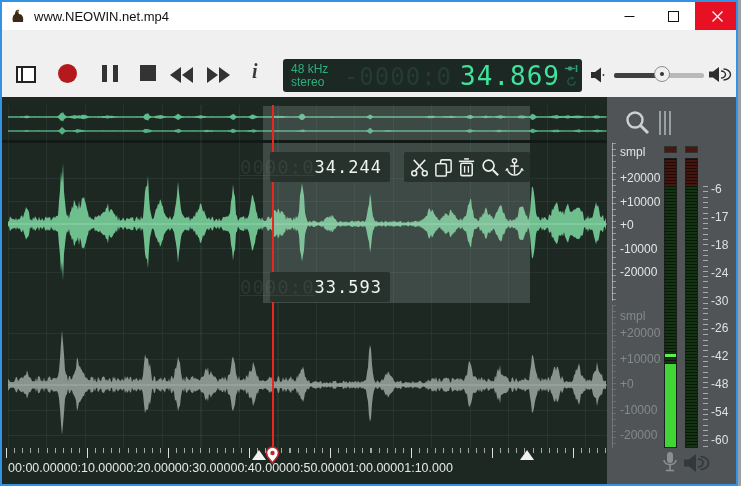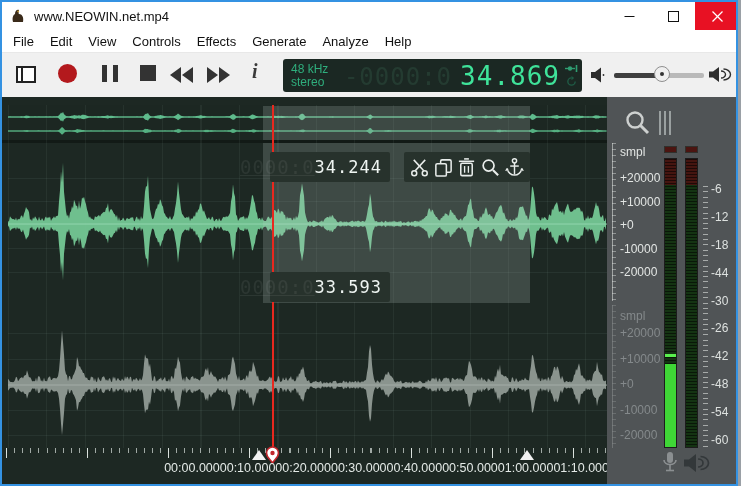--- a/index.html
+++ b/index.html
@@ -53,21 +53,21 @@
   .chip .val{font-size:17px;color:#eef4f1;letter-spacing:1px;}
   .chip-icons{position:absolute;left:402px;top:55px;width:126px;height:30px;background:#27322c;border-radius:2px;
               display:flex;align-items:center;justify-content:space-around;padding:0 4px;}
   .chip-icons svg{display:block;}
   
   .ruler{position:absolute;left:0;top:351px;width:605px;height:14px;}
   .tick-minor{position:absolute;left:4px;top:0;width:601px;height:5px;
      background:repeating-linear-gradient(to right,rgba(205,213,209,0.75) 0 1px,transparent 1px 8.1px);}
   .tick-major{position:absolute;left:4px;top:0;width:601px;height:10px;
      background:repeating-linear-gradient(to right,rgba(225,232,228,0.95) 0 1px,transparent 1px 81px);}
-  .tl-labels{position:absolute;left:6px;top:364px;width:601px;display:flex;justify-content:flex-end;}
+  .tl-labels{position:absolute;left:6px;top:364px;width:601px;display:flex;justify-content:flex-start;}
   .tl-labels>div{font-size:12.5px;color:#e3e9e6;}
   .marker-tri{position:absolute;width:0;height:0;border-left:7px solid transparent;border-right:7px solid transparent;border-bottom:10px solid #f2f2f2;}
   
   .rpanel{position:absolute;left:605px;top:0;width:132px;height:387px;background:#505456;}
   .grip{position:absolute;left:52px;top:14px;width:12px;height:24px;
         background:repeating-linear-gradient(to right,#9aa0a0 0 2px,transparent 2px 5px);}
   .bracket{position:absolute;left:5px;width:4px;border-left:1px solid rgba(225,230,227,0.55);
         background:repeating-linear-gradient(to bottom,rgba(225,230,227,0.45) 0 1px,transparent 1px 6px);}
   .bracket.dim{opacity:0.4;}
   .unit{position:absolute;left:13px;font-size:12px;color:#e2e5e3;}
@@ -113,30 +113,20 @@
       </div>
       <div class="cap-btn cap-close">
         <svg width="11" height="11" viewBox="0 0 11 11">
             <line x1="0.5" y1="0.5" x2="10.5" y2="10.5" stroke="#fff" stroke-width="1.3"></line>
             <line x1="10.5" y1="0.5" x2="0.5" y2="10.5" stroke="#fff" stroke-width="1.3"></line>
           </svg>
       </div>
     </div>
   </div>
 
-  <div class="menubar">
-      <div>File</div>
-      <div>Edit</div>
-      <div>View</div>
-      <div>Controls</div>
-      <div>Effects</div>
-      <div>Generate</div>
-      <div>Analyze</div>
-      <div>Help</div>
-    </div>
 
   <div class="toolbar">
     <div class="tb-panelico">
         <i></i>
       </div>
     <div class="tb-rec"></div>
     <div class="tb-pause">
         <i></i>
         <i></i>
       </div>
@@ -321,23 +311,23 @@
       <div class="meter" style="left:57px">
         <div class="m-peak"></div>
         <div class="m-active"></div>
       </div>
       <div class="meter" style="left:78px"></div>
 
       <div class="db-unit">dB</div>
       <div class="db-dash"></div>
       <div class="db-ticks">
           <div>-6</div>
-          <div>-12</div>
+          <div>-17</div>
           <div>-18</div>
-          <div>-44</div>
+          <div>-24</div>
           <div>-30</div>
           <div>-26</div>
           <div>-42</div>
           <div>-48</div>
           <div>-54</div>
           <div>-60</div>
         </div>
 
       <svg style="position:absolute;left:53px;top:354px" width="20" height="24" viewBox="0 0 20 24">
         <rect x="7" y="1" width="6" height="11" rx="3" fill="#8b8f91"></rect>

